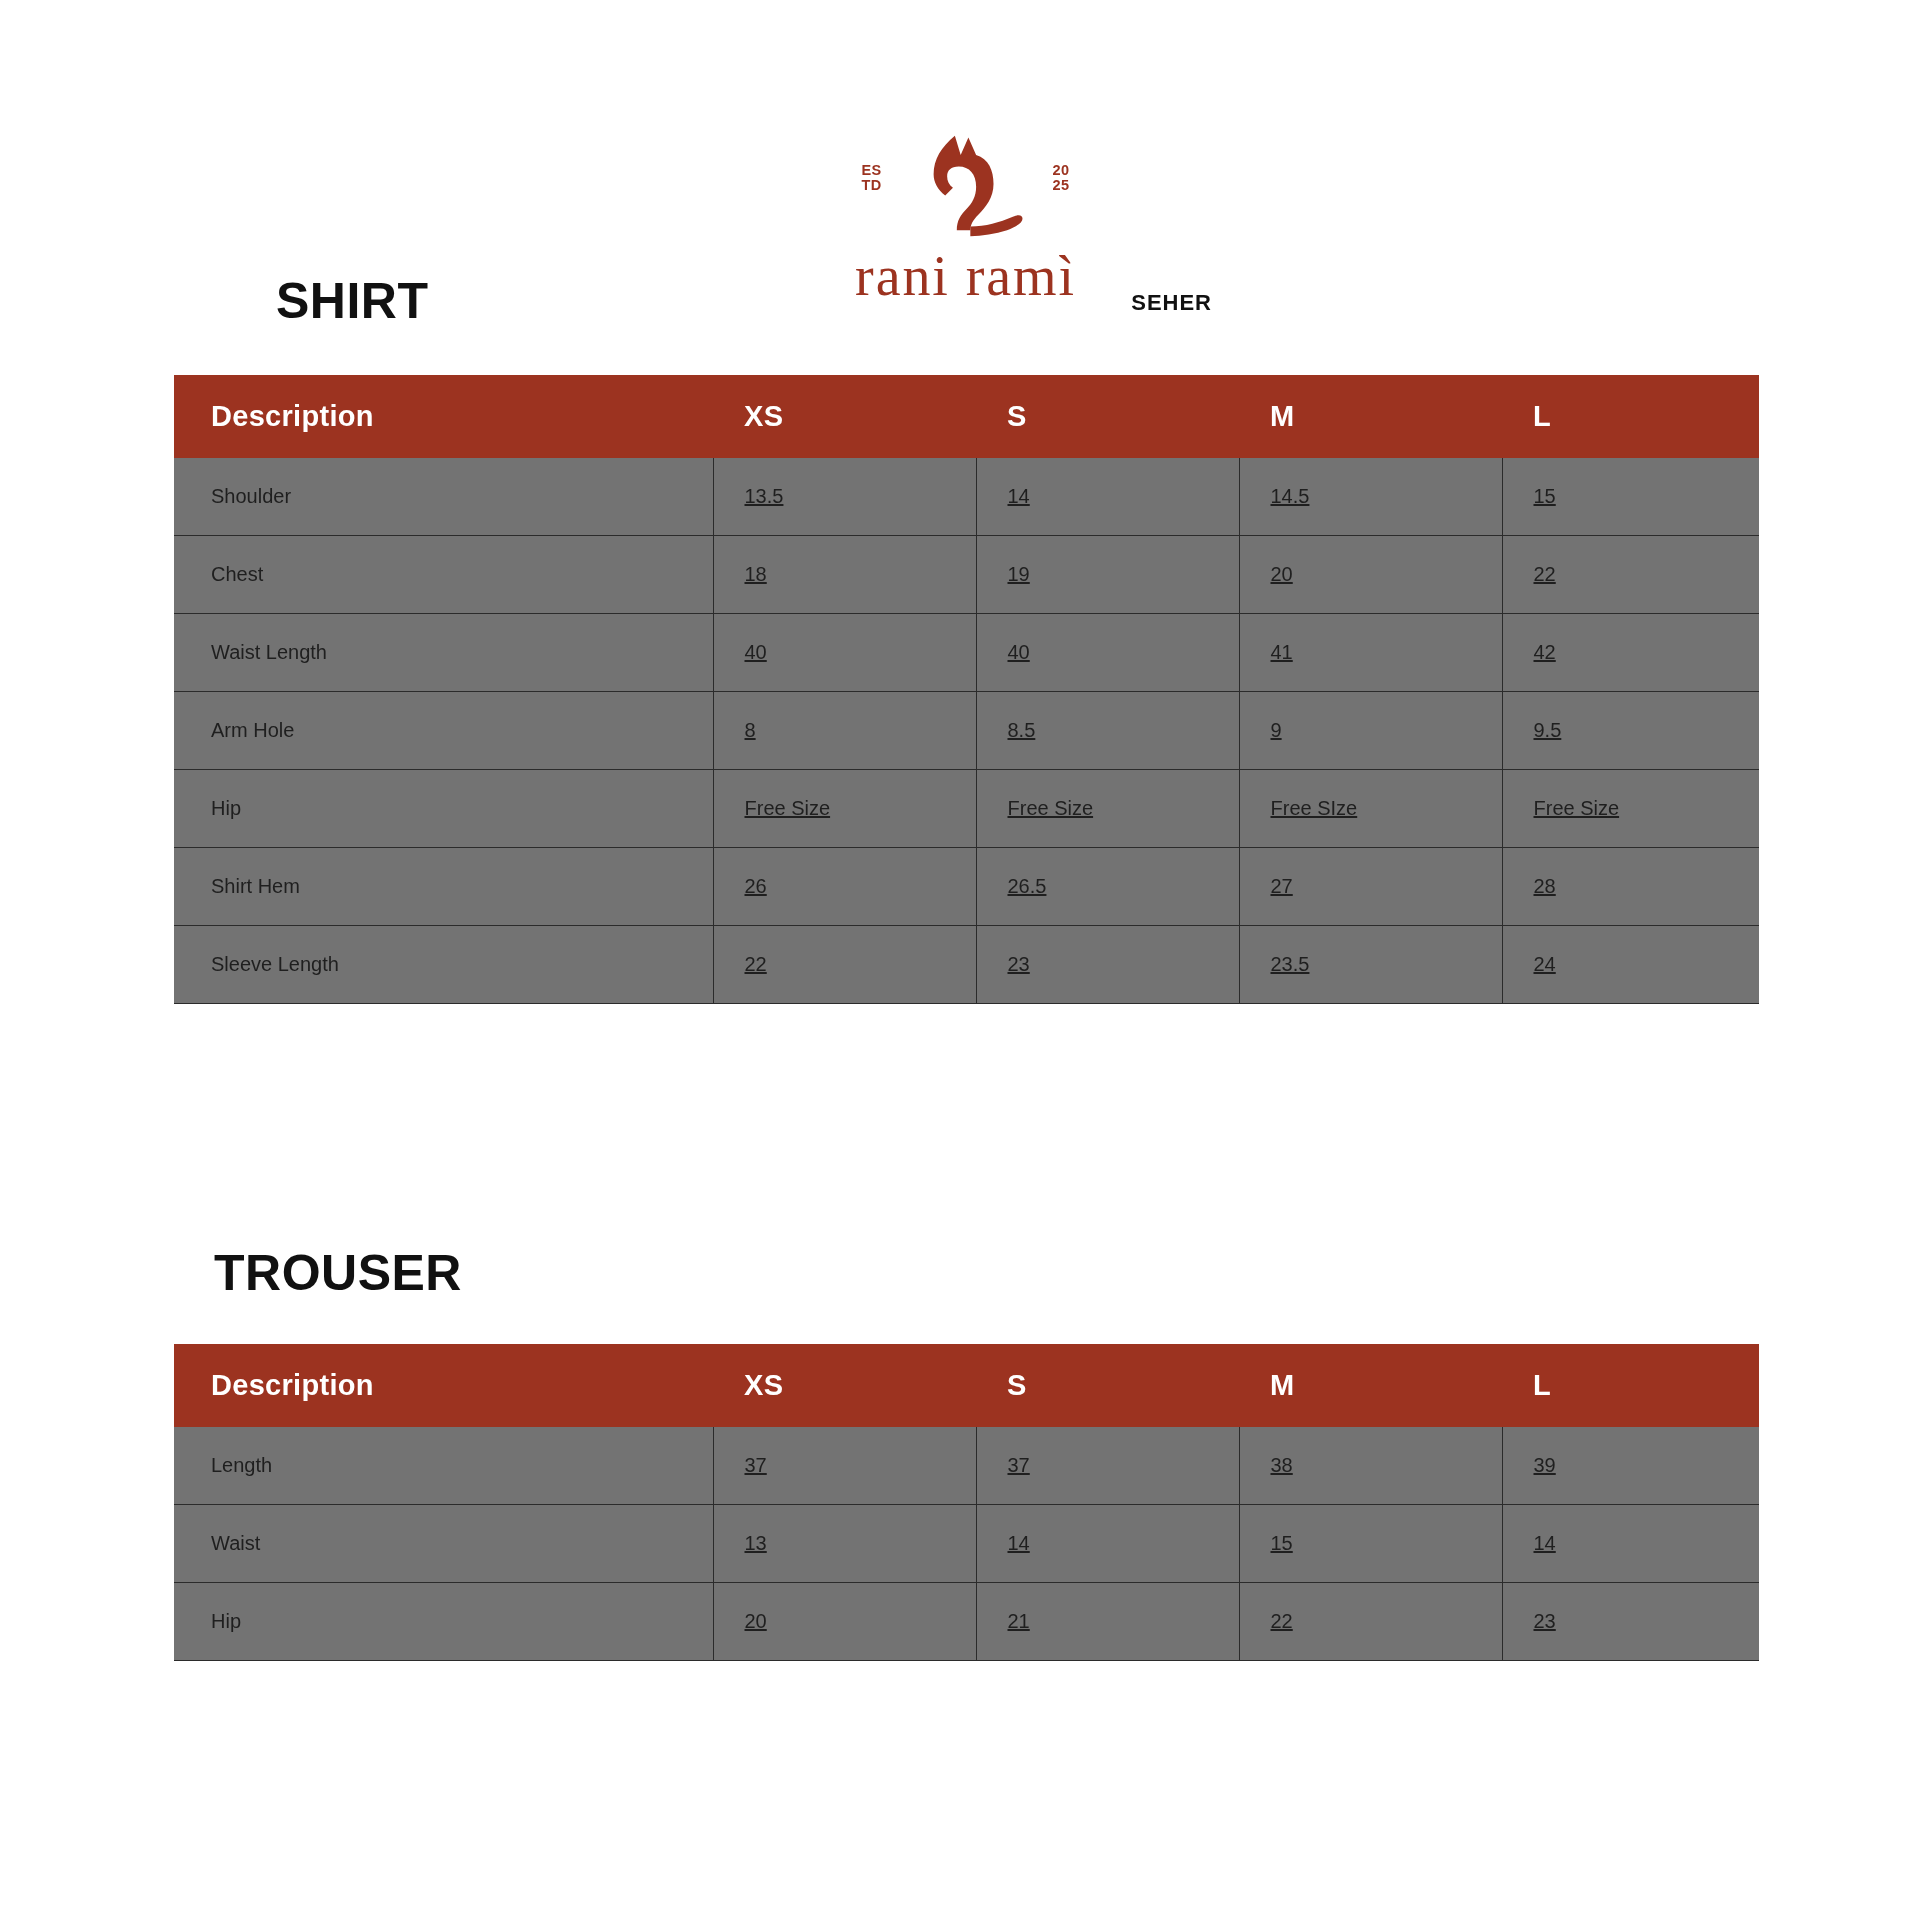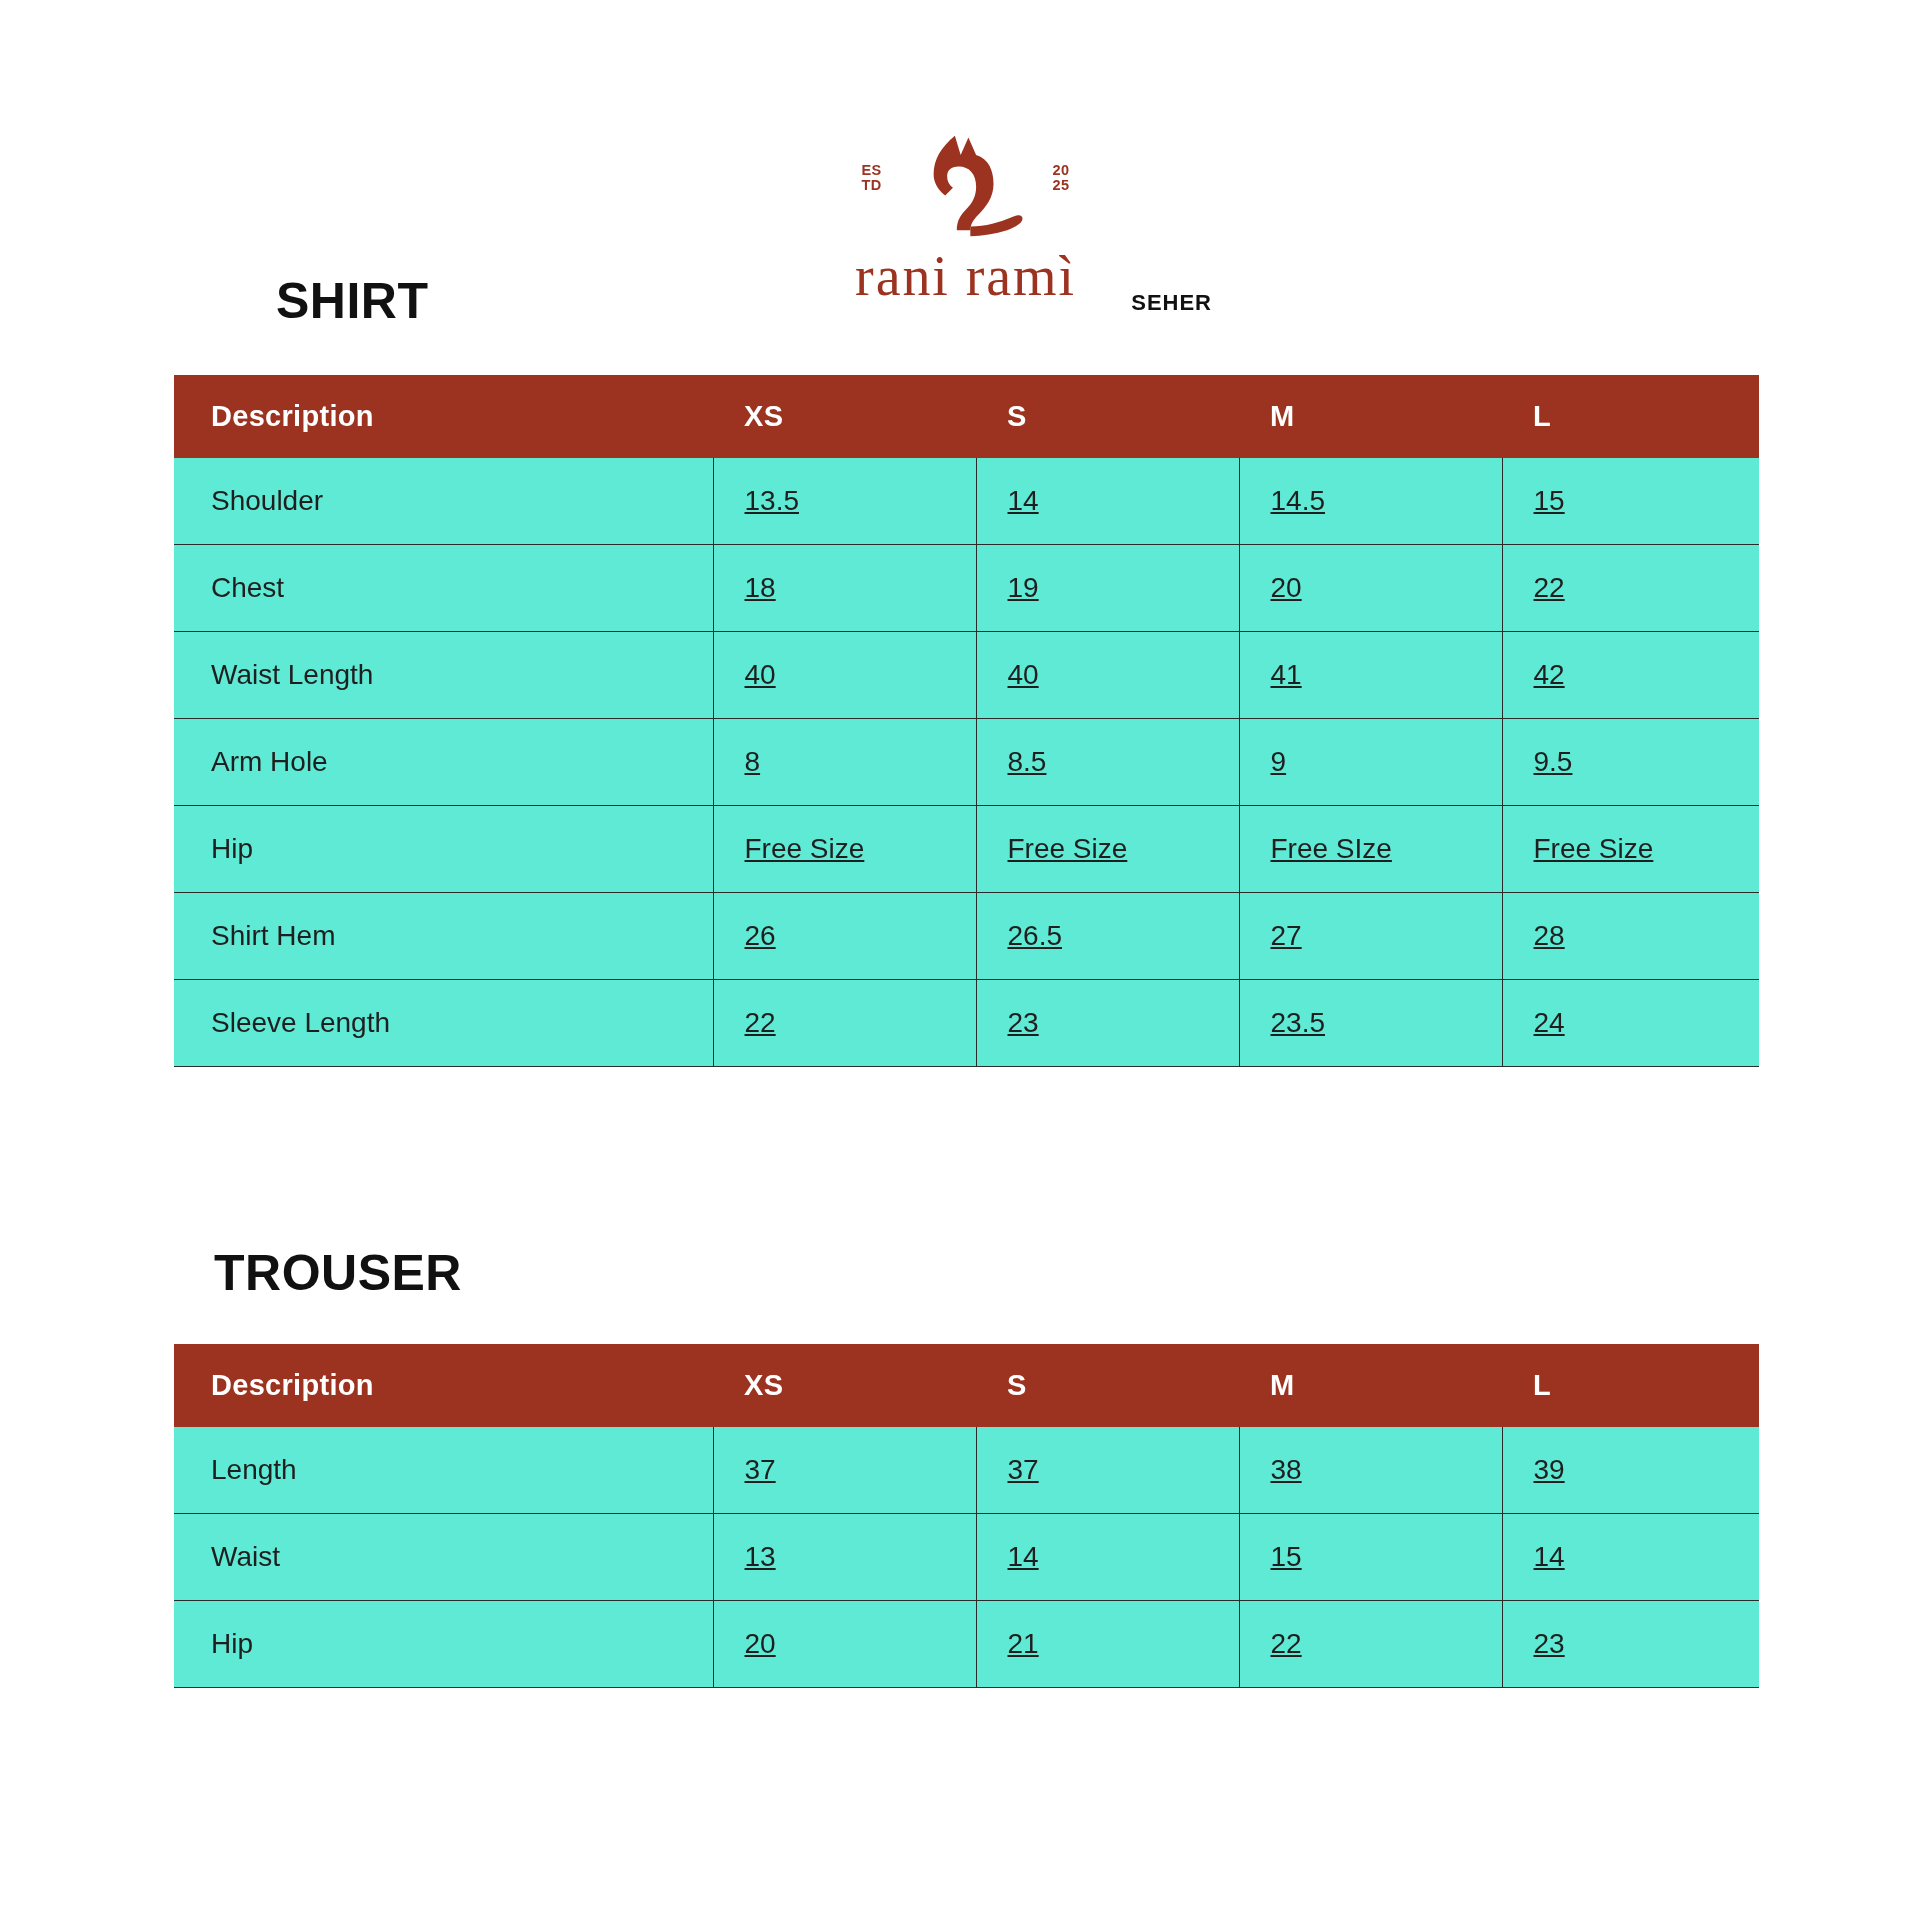--- a/index.html
+++ b/index.html
@@ -86,27 +86,27 @@
     color: #ffffff;
     font-size: 29px;
     font-weight: 700;
     text-align: left;
     padding: 25px 0 25px 37px;
     letter-spacing: 0.3px;
     border: none;
   }
   .table th.col-size { padding-left: 31px; }
   .table td {
-    font-size: 28px;
+    font-size: 20px;
     font-weight: 400;
     color: #1f1f1f;
     padding: 27px 0 27px 37px;
     border-bottom: 1.9px solid #2b2b2b;
     border-right: 1.9px solid #2b2b2b;
-    background: #5eead4;
+    background: #737373;
   }
   .table td.val { padding-left: 31px; text-decoration: underline; }
   .table td:last-child { border-right: none; }
   .table tr:last-child td { border-bottom: 1.9px solid #2b2b2b; }
 
   #shirt-table { position: absolute; left: 174px; top: 375px; width: 1583px; }
   #trouser-table { position: absolute; left: 174px; top: 1344px; width: 1583px; }
 
   #shirt-title { position: absolute; left: 228px; top: 272px; margin-left: 48px; }
   #trouser-title { position: absolute; left: 214px; top: 1244px; }

